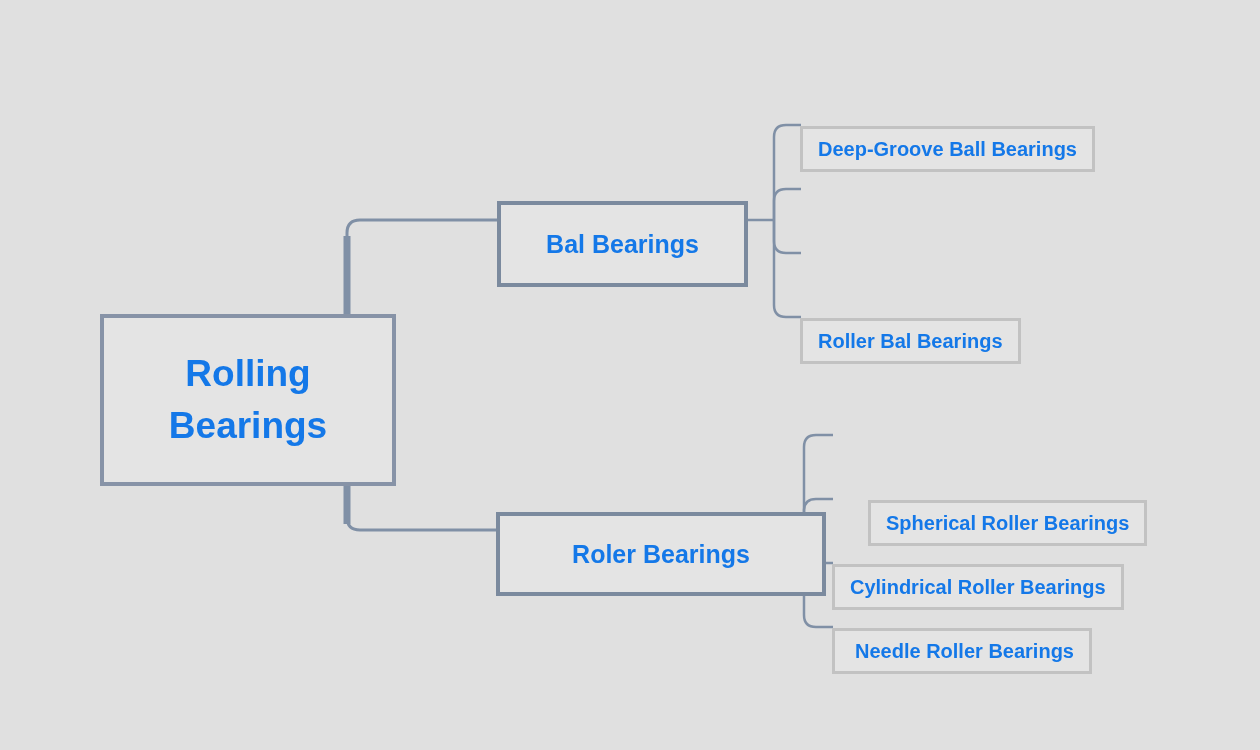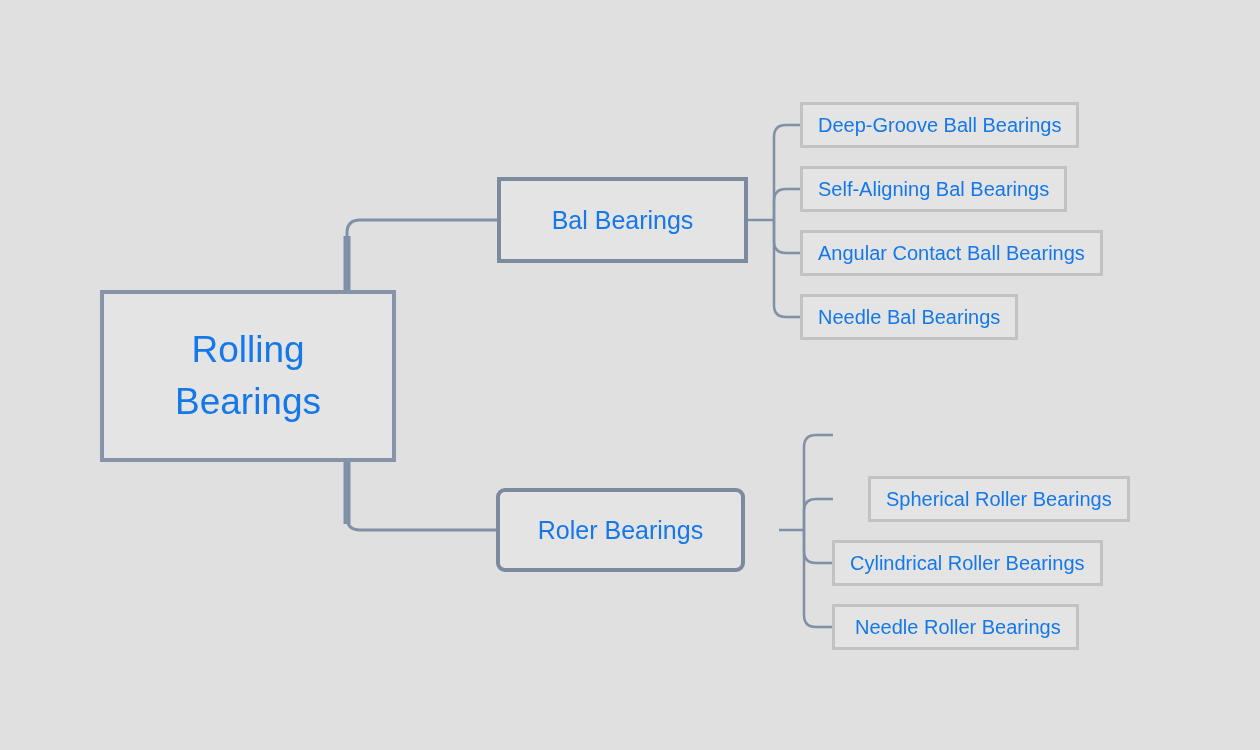--- a/index.html
+++ b/index.html
@@ -11,34 +11,35 @@
     overflow:hidden;
   }
   svg.connectors{position:absolute;left:0;top:0;width:100%;height:100%;}
   svg.connectors path{fill:none;stroke:var(--connector,#8090a6);}
   .node{
     position:absolute;
     box-sizing:border-box;
     display:flex;align-items:center;justify-content:center;
     background:var(--node_fill,#e4e4e4);
     color:var(--node_text,#1478e8);
-    font-weight:400;
+    font-weight:700;
+    margin-top:24px;
   }
   .root{
     left:100px;top:290px;width:296px;height:172px;
     border:4px solid var(--root_border,#8793a7);
     font-size:37px;line-height:52px;text-align:center;
     padding:0 22px;
   }
   .branch{
     border:4px solid var(--branch_border,#7b8a9e);
     font-size:25px;
   }
   .branch.ball{left:497px;top:177px;width:251px;height:86px;}
-  .branch.roller{left:496px;top:488px;width:249px;height:84px;border-radius:9px;}
+  .branch.roller{left:496px;top:488px;width:330px;height:84px;}
   .leaf{
     border:3px solid var(--leaf_border,#c2c2c2);
     font-size:20px;height:46px;
     padding:0 15px;
     white-space:nowrap;
     justify-content:flex-start;
   }
 </style>
 </head>
 <body>
@@ -71,25 +72,23 @@
   </svg>
 
   <div class="node root">Rolling Bearings</div>
 
   <div class="node branch ball">Bal Bearings</div>
 
   <div class="node branch roller">Roler Bearings</div>
 
   <div class="node leaf" style="left:800px;top:102px;">Deep-Groove Ball Bearings</div>
 
-  <div class="node leaf" style="left:800px;top:166px;">Self-Aligning Bal Bearings</div>
 
-  <div class="node leaf" style="left:800px;top:230px;">Angular Contact Ball Bearings</div>
 
-  <div class="node leaf" style="left:800px;top:294px;">Needle Bal Bearings</div>
+  <div class="node leaf" style="left:800px;top:294px;">Roller Bal Bearings</div>
 
 
   <div class="node leaf" style="left:868px;top:476px;">Spherical Roller Bearings</div>
 
   <div class="node leaf" style="left:832px;top:540px;">Cylindrical Roller Bearings</div>
 
   <div class="node leaf" style="left:832px;top:604px;padding-left:20px;">Needle Roller Bearings</div>
 
 </div>
 

